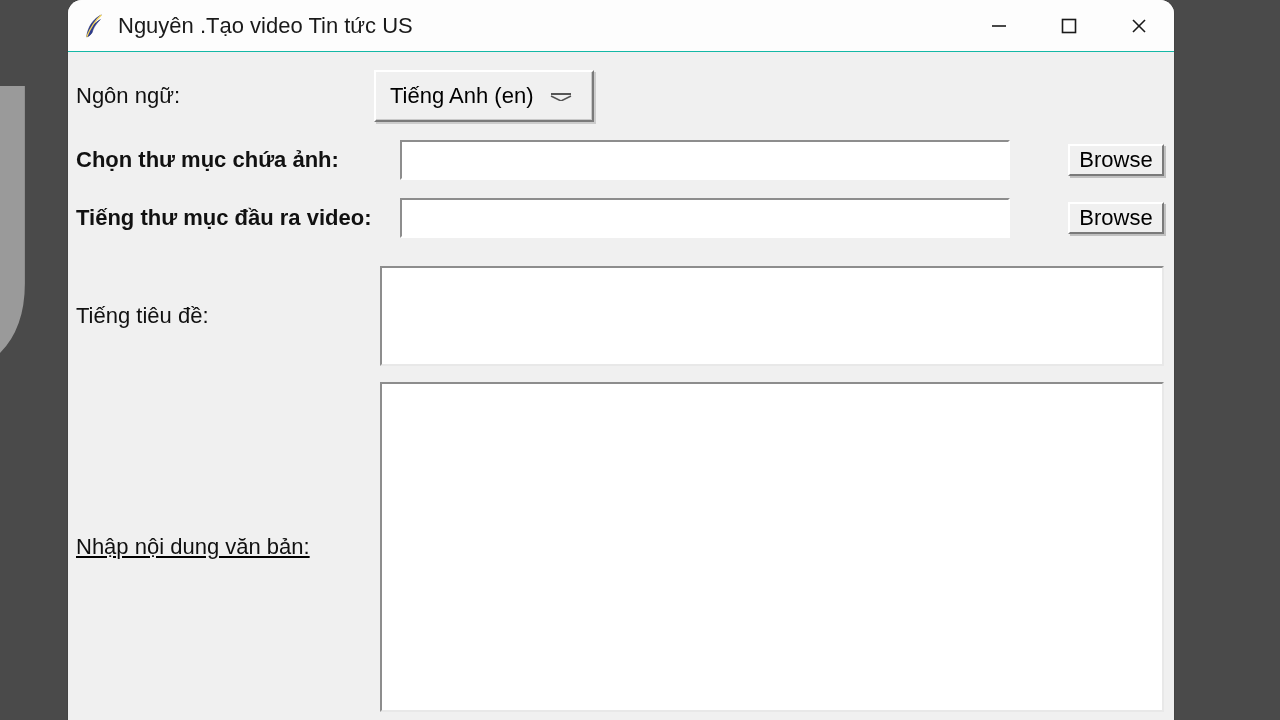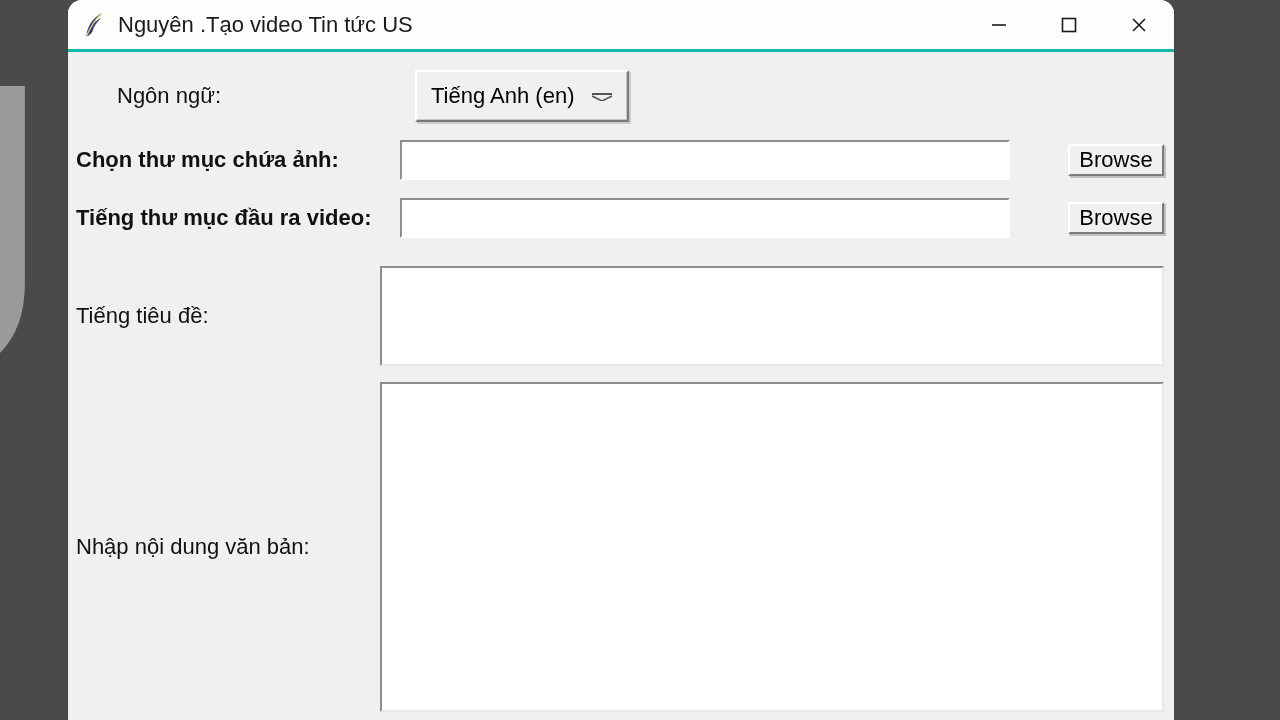--- a/index.html
+++ b/index.html
@@ -34,21 +34,21 @@
     flex-direction: column;
     overflow: hidden;
   }
 
   .titlebar {
     height: 54px;
     background: #fdfdfd;
     display: flex;
     align-items: center;
     padding: 0 0 0 14px;
-    border-bottom: 3px solid #14b8a6;
+    border-bottom: 1px solid #14b8a6;
   }
   .app-icon {
     width: 24px; height: 30px;
     margin-right: 12px;
     display:flex;align-items:center;justify-content:center;
   }
   .title-text {
     font-size: 22px;
     color: #1a1a1a;
     flex: 1;
@@ -70,27 +70,27 @@
     display:flex;
     align-items:center;
     margin-bottom: 18px;
   }
   .row .lbl {
     font-size: 22px;
     color:#111;
     padding-left:2px;
   }
 
-  .row-lang .lbl { width: 300px; margin-left: 41px; }
+  .row-lang .lbl { width: 300px; }
   .lang-select {
     display:inline-flex;
     align-items:center;
     gap: 16px;
     height: 52px;
-    padding: 0 14px 0 14px;
+    padding: 0 20px 0 14px;
     font-size: 22px;
     background:#f0f0f0;
     border-top:2px solid #fff;
     border-left:2px solid #fff;
     border-right:2px solid #7a7a7a;
     border-bottom:2px solid #7a7a7a;
     box-shadow: inset -1px -1px 0 #c9c9c9, 2px 2px 0 rgba(0,0,0,0.15);
     cursor:pointer;
   }
   .lang-select .caret {
@@ -137,21 +137,21 @@
     border-bottom:2px solid #e8e8e8;
     font-size:20px;
     padding:4px 6px;
     outline:none;
     resize:none;
     font-family:inherit;
   }
   .ta-title  { height: 100px; }
   .ta-body   { height: 330px; }
   .row-title { margin-top: 28px; margin-bottom: 16px; }
-  .row-body  { margin-bottom: 8px; }
+  .row-body  { margin-bottom: 8px; text-decoration: underline; }
 </style>
 </head>
 <body>
 
 <div class="bg-letter bg-left">J</div>
 <div class="bg-letter bg-right">P</div>
 
 <div class="window">
 
   <div class="titlebar">

